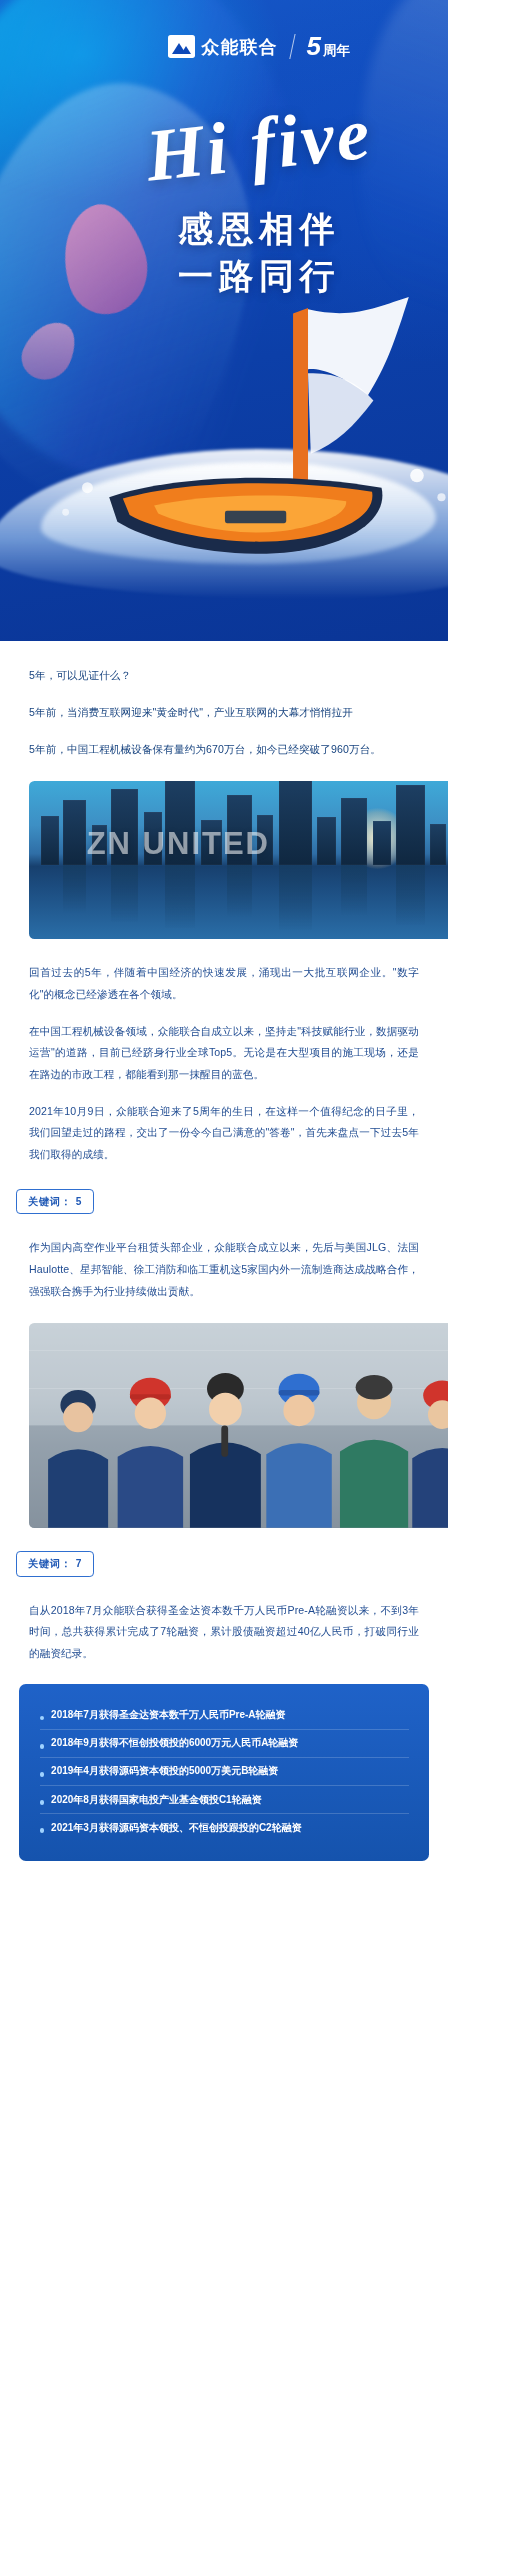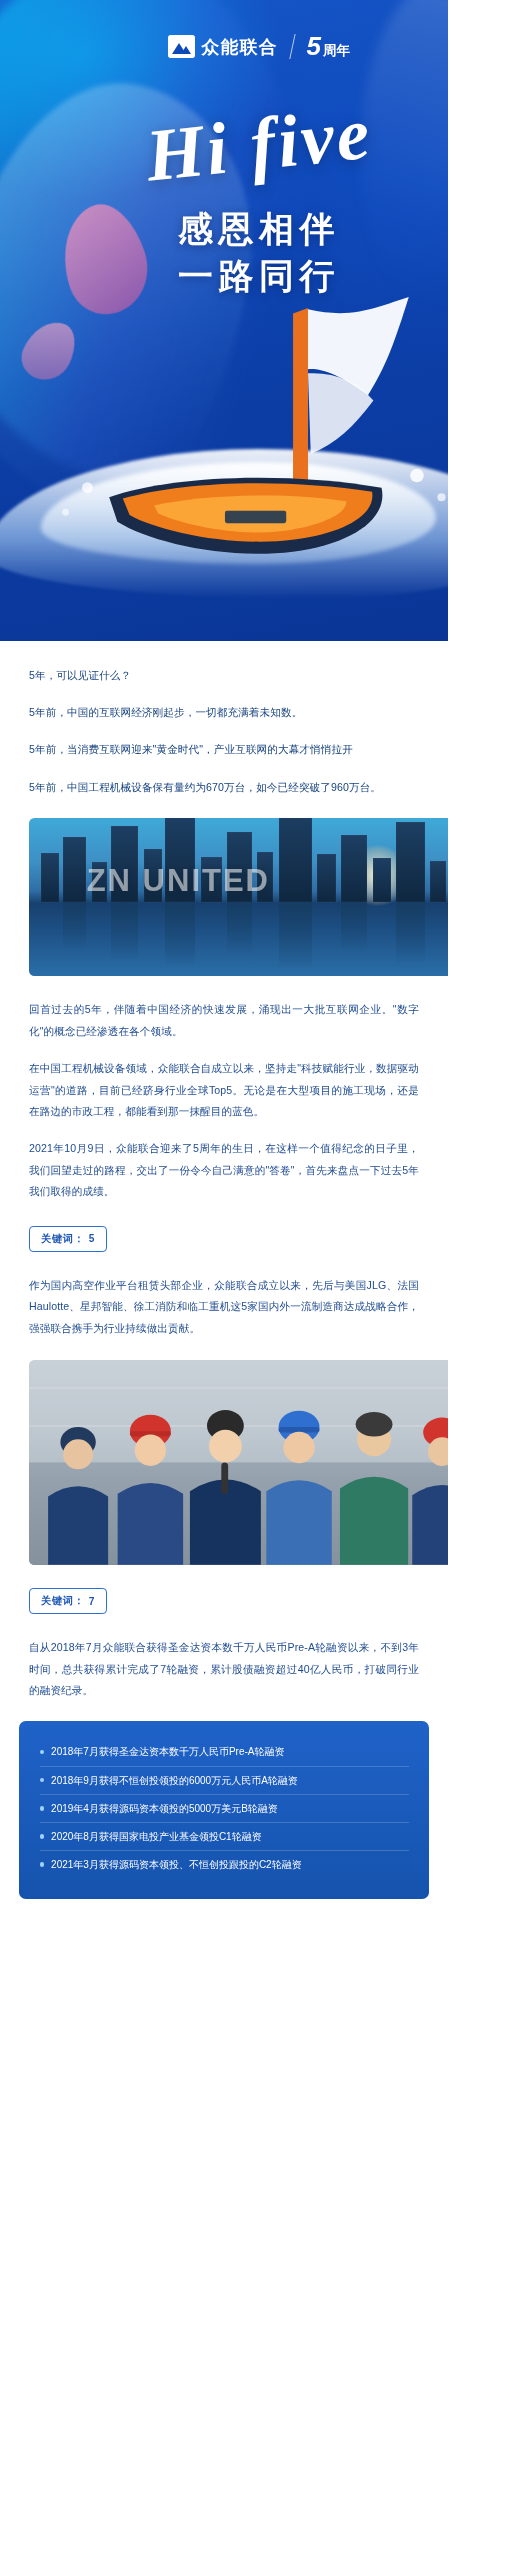--- a/index.html
+++ b/index.html
@@ -208,21 +208,21 @@
     font-size: 31px;
     font-weight: bold;
     letter-spacing: 2px;
     color: rgba(255,255,255,0.55);
     text-shadow: 0 1.4px 6.8px rgba(0,0,0,.18);
     z-index: 3;
     margin-left: 40px;
   }
 
   
-  .kw-wrap { padding: 23px 29px 0 29px; }
+  .kw-wrap { padding: 23px 29px 0 16px; }
   .kw {
     display: inline-flex;
     align-items: center;
     gap: 4.1px;
     border: 1.1px solid #2f6fd0;
     color: #1f58b5;
     border-radius: 4.1px;
     padding: 4.8px 11px;
     font-size: 10.2px;
     font-weight: bold;
@@ -243,26 +243,27 @@
 
   
   .fin-card {
     margin: 19px 19px 23px 19px;
     background: linear-gradient(180deg, #1f62c8 0%, #1553ad 100%);
     border-radius: 6.8px;
     padding: 17.7px 20.5px 20.5px 20.5px;
   }
   .fin-item {
     display: flex;
-    align-items: flex-start;
+    align-items: center;
     gap: 6.8px;
     color: #ffffff;
     font-size: 10px;
     line-height: 1.75;
     padding: 4.8px 0;
+    font-weight: bold;
   }
   .fin-item + .fin-item { border-top: 0.7px solid rgba(255,255,255,.18); }
   .dot {
     flex: 0 0 auto;
     width: 4.8px; height: 4.8px; border-radius: 50%;
     background: #9fd2ff;
     margin-top: 6.1px;
   }
 </style>
 </head>
@@ -314,21 +315,20 @@
         <circle cx="612" cy="268" r="10" fill="#ffffff" opacity="0.85"></circle>
         <circle cx="648" cy="300" r="6" fill="#ffffff" opacity="0.7"></circle>
         <circle cx="128" cy="286" r="8" fill="#ffffff" opacity="0.75"></circle>
         <circle cx="96" cy="322" r="5" fill="#ffffff" opacity="0.6"></circle>
       </svg>
     </div>
   </div>
 
   <div class="section">
     <div class="para bold">5年，可以见证什么？</div>
-    <div class="para bold">5年前，中国的互联网经济刚起步，一切都充满着未知数。</div>
     <div class="para bold">5年前，当消费互联网迎来"黄金时代"，产业互联网的大幕才悄悄拉开</div>
     <div class="para bold">5年前，中国工程机械设备保有量约为670万台，如今已经突破了960万台。</div>
   </div>
 
   <div class="photo">
     <div class="city">
       <div class="sun"></div>
       <div class="bld" style="left:12.3px;width:17.7px;height:49px;"></div>
       <div class="bld" style="left:34px;width:23px;height:65px;"></div>
       <div class="bld" style="left:63px;width:15px;height:40px;"></div>

